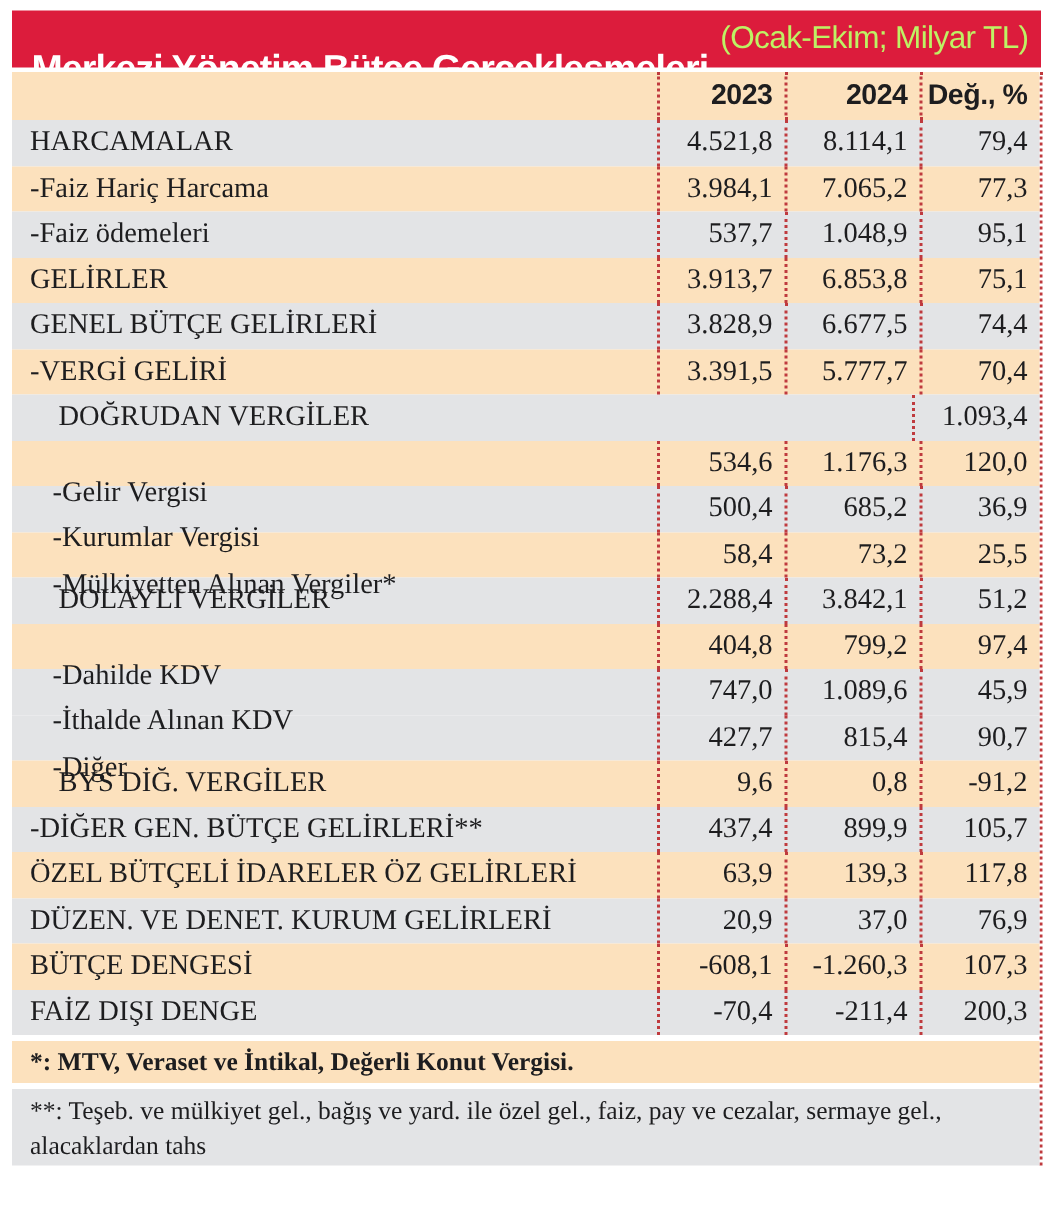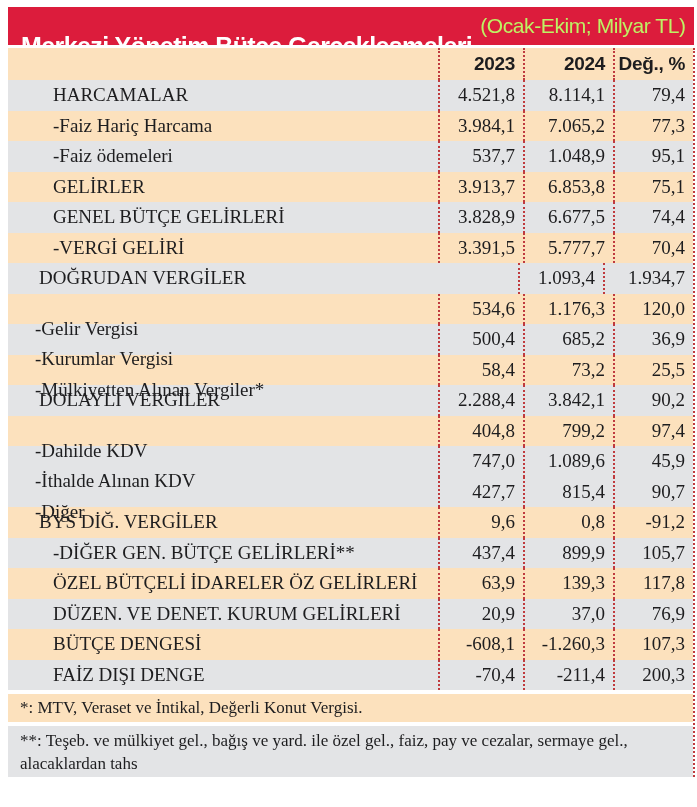--- a/index.html
+++ b/index.html
@@ -45,31 +45,31 @@
     padding-right:8px;box-sizing:border-box;
     border-left:2px dotted var(--divider-red,#bf3a3e);
     text-align:right;
   }
   .c-n1{width:85px;}
   .c-n2{width:90px;}
   .c-n3{width:80px;}
   .gray{background:var(--row-gray,#e3e4e6);}
   .peach{background:var(--row-peach,#fce1bd);}
   .cell-label,.c-num{font-size:19px;}
-  .indent-0{padding-left:12px;margin-left:33px;}
+  .indent-0{padding-left:12px;}
   .indent-1{padding-left:31px;}
   .indent-2{padding-left:27px;margin-top:35px;}
   
   .footnote{
     margin-top:4px;
     box-sizing:border-box;
     font-size:17px;
     padding-left:12px;padding-right:34px;
   }
-  .fn1{height:28px;display:flex;align-items:center;}
+  .fn1{height:28px;display:flex;align-items:center;font-weight:bold;}
   .fn2{height:51px;line-height:23px;padding-top:3px;}
 </style>
 </head>
 <body>
 
 <div class="page">
 
   <div class="banner">
     <span class="banner-title">Merkezi Yönetim Bütçe Gerçekleşmeleri</span>
     <span class="banner-subtitle">(Ocak-Ekim; Milyar TL)</span>
@@ -123,21 +123,20 @@
   <div class="row peach">
     <div class="c-label cell-label indent-0">-VERGİ GELİRİ</div>
     <div class="c-num c-n1 cell-num">3.391,5</div>
     <div class="c-num c-n2 cell-num">5.777,7</div>
     <div class="c-num c-n3 cell-num">70,4</div>
   </div>
 
   <div class="row gray">
     <div class="c-label cell-label indent-1">DOĞRUDAN VERGİLER</div>
     <div class="c-num c-n1 cell-num">1.093,4</div>
-    <div class="c-num c-n2 cell-num">1.934,7</div>
   </div>
 
   <div class="row peach">
     <div class="c-label cell-label indent-2">-Gelir Vergisi</div>
     <div class="c-num c-n1 cell-num">534,6</div>
     <div class="c-num c-n2 cell-num">1.176,3</div>
     <div class="c-num c-n3 cell-num">120,0</div>
   </div>
 
   <div class="row gray">
@@ -151,21 +150,21 @@
     <div class="c-label cell-label indent-2">-Mülkiyetten Alınan Vergiler*</div>
     <div class="c-num c-n1 cell-num">58,4</div>
     <div class="c-num c-n2 cell-num">73,2</div>
     <div class="c-num c-n3 cell-num">25,5</div>
   </div>
 
   <div class="row gray">
     <div class="c-label cell-label indent-1">DOLAYLI VERGİLER</div>
     <div class="c-num c-n1 cell-num">2.288,4</div>
     <div class="c-num c-n2 cell-num">3.842,1</div>
-    <div class="c-num c-n3 cell-num">90,2</div>
+    <div class="c-num c-n3 cell-num">51,2</div>
   </div>
 
   <div class="row peach">
     <div class="c-label cell-label indent-2">-Dahilde KDV</div>
     <div class="c-num c-n1 cell-num">404,8</div>
     <div class="c-num c-n2 cell-num">799,2</div>
     <div class="c-num c-n3 cell-num">97,4</div>
   </div>
 
   <div class="row gray">

